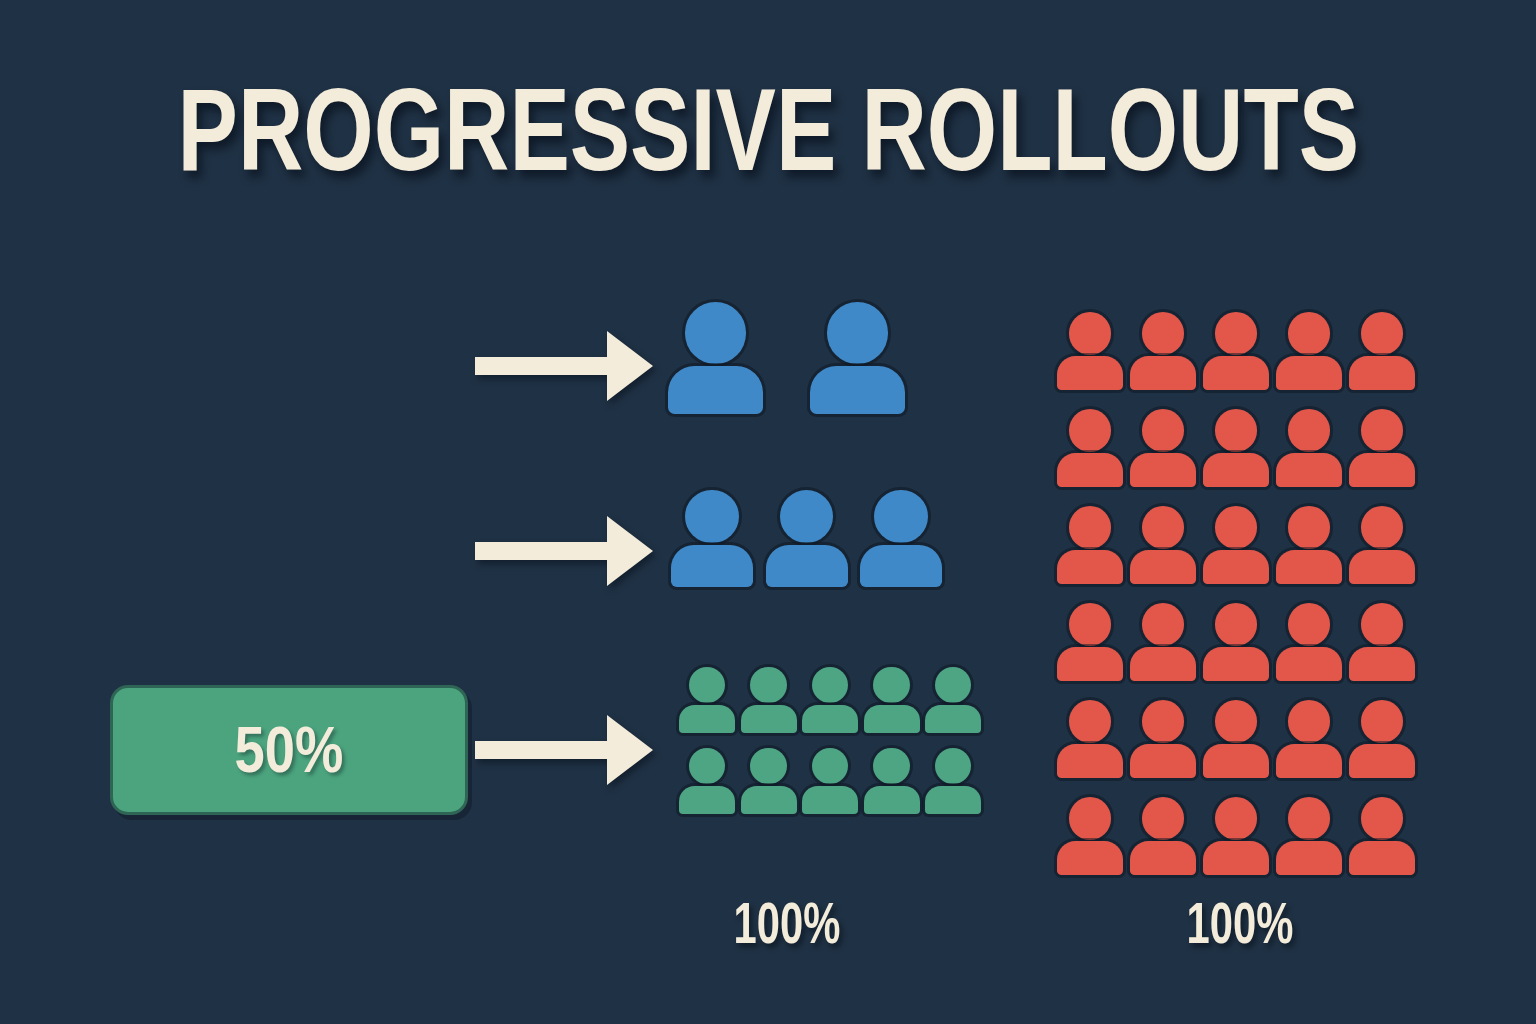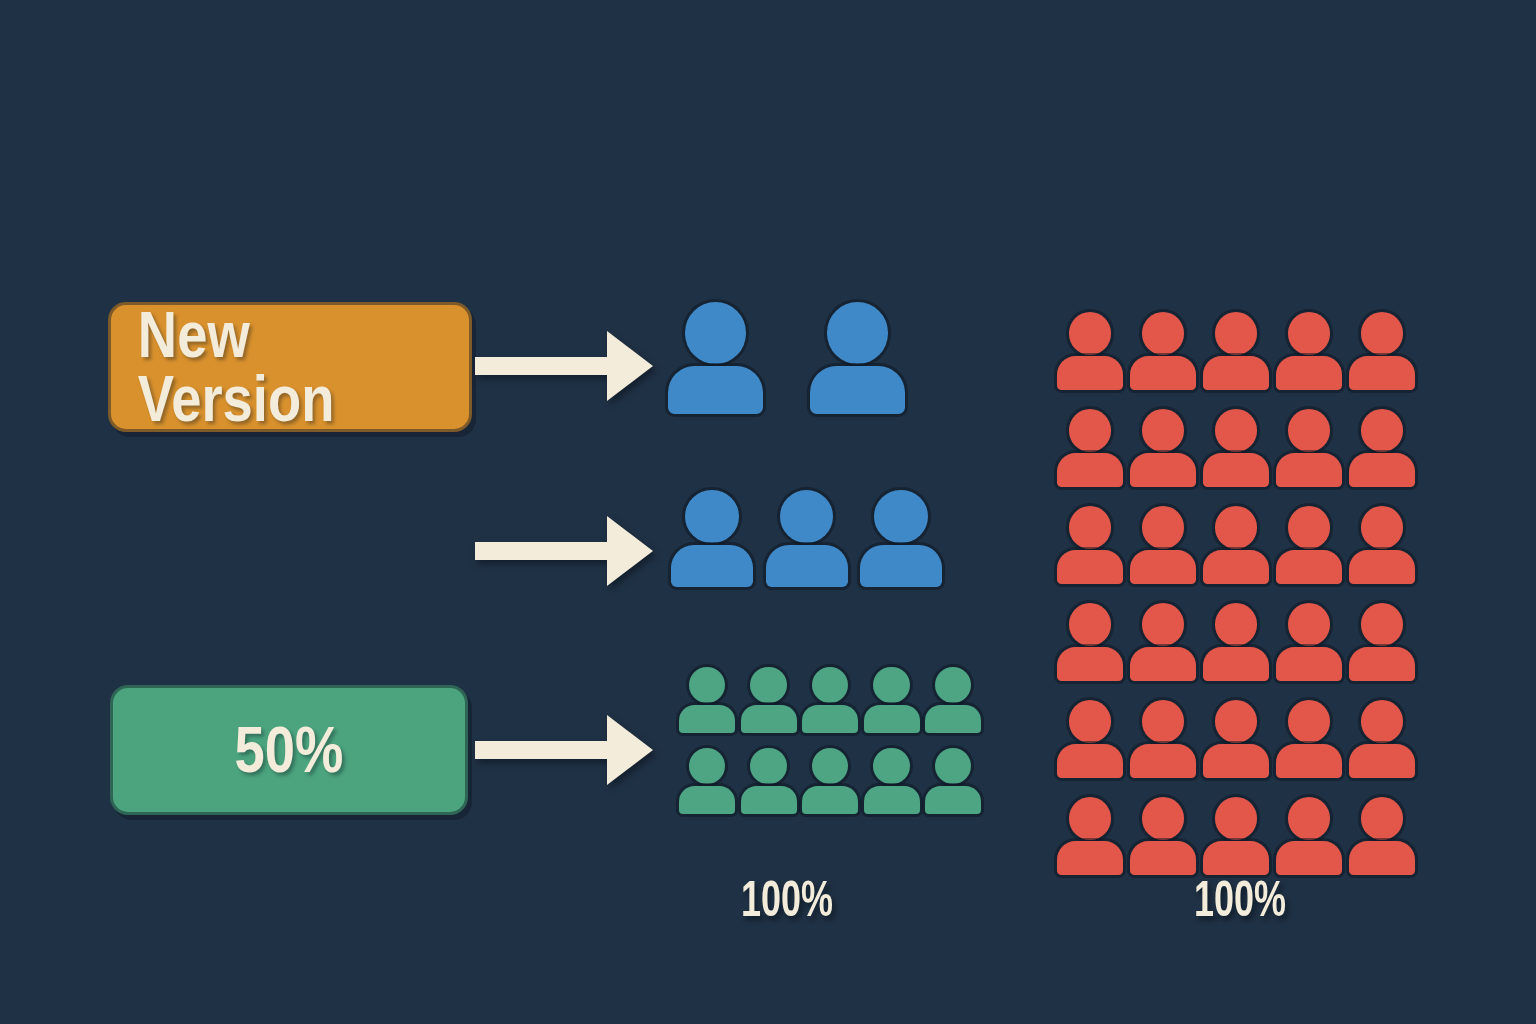--- a/index.html
+++ b/index.html
@@ -58,36 +58,37 @@
     position:absolute;top:0;border-radius:50%;
     box-shadow:0 0 0 3px rgba(12,22,34,0.5);
   }
   .p-body{
     position:absolute;left:0;width:100%;
     box-shadow:0 0 0 3px rgba(12,22,34,0.5);
   }
   .pct{
     position:absolute;
     transform:translateX(-50%);
-    font-size:50px;font-weight:bold;line-height:1;
+    font-size:58px;font-weight:bold;line-height:1;
     text-shadow:4px 4px 6px rgba(6,14,24,0.55);
+    margin-top:20px;
   }
   .pct .condensed{transform:scaleX(0.72);}
   .pct-1{left:787px;top:874px;}
   .pct-2{left:1240px;top:874px;}
 </style>
 </head>
 <body>
 
 <div class="canvas" style="background-color: rgb(31, 49, 68);">
 
-
-  <div class="stage-box box-1" style="background-color: rgb(217, 145, 45);">
-    <span class="label" style="color: rgb(244, 236, 218);">New Version</span>
-  </div>
+  <h1 class="title" style="margin: 0px; color: rgb(244, 236, 218);">
+    <span class="condensed">PROGRESSIVE ROLLOUTS</span>
+  </h1>
+
   <div class="stage-box box-3" style="background-color: rgb(75, 164, 126);">
     <span class="label" style="color: rgb(244, 236, 218);">50%</span>
   </div>
 
   <div class="arrow arrow-1">
     <div class="shaft" style="background-color: rgb(244, 236, 218);"></div>
     <div class="ahead" style="border-left-color: rgb(244, 236, 218);"></div>
   </div>
   <div class="arrow arrow-2">
     <div class="shaft" style="background-color: rgb(244, 236, 218);"></div>

